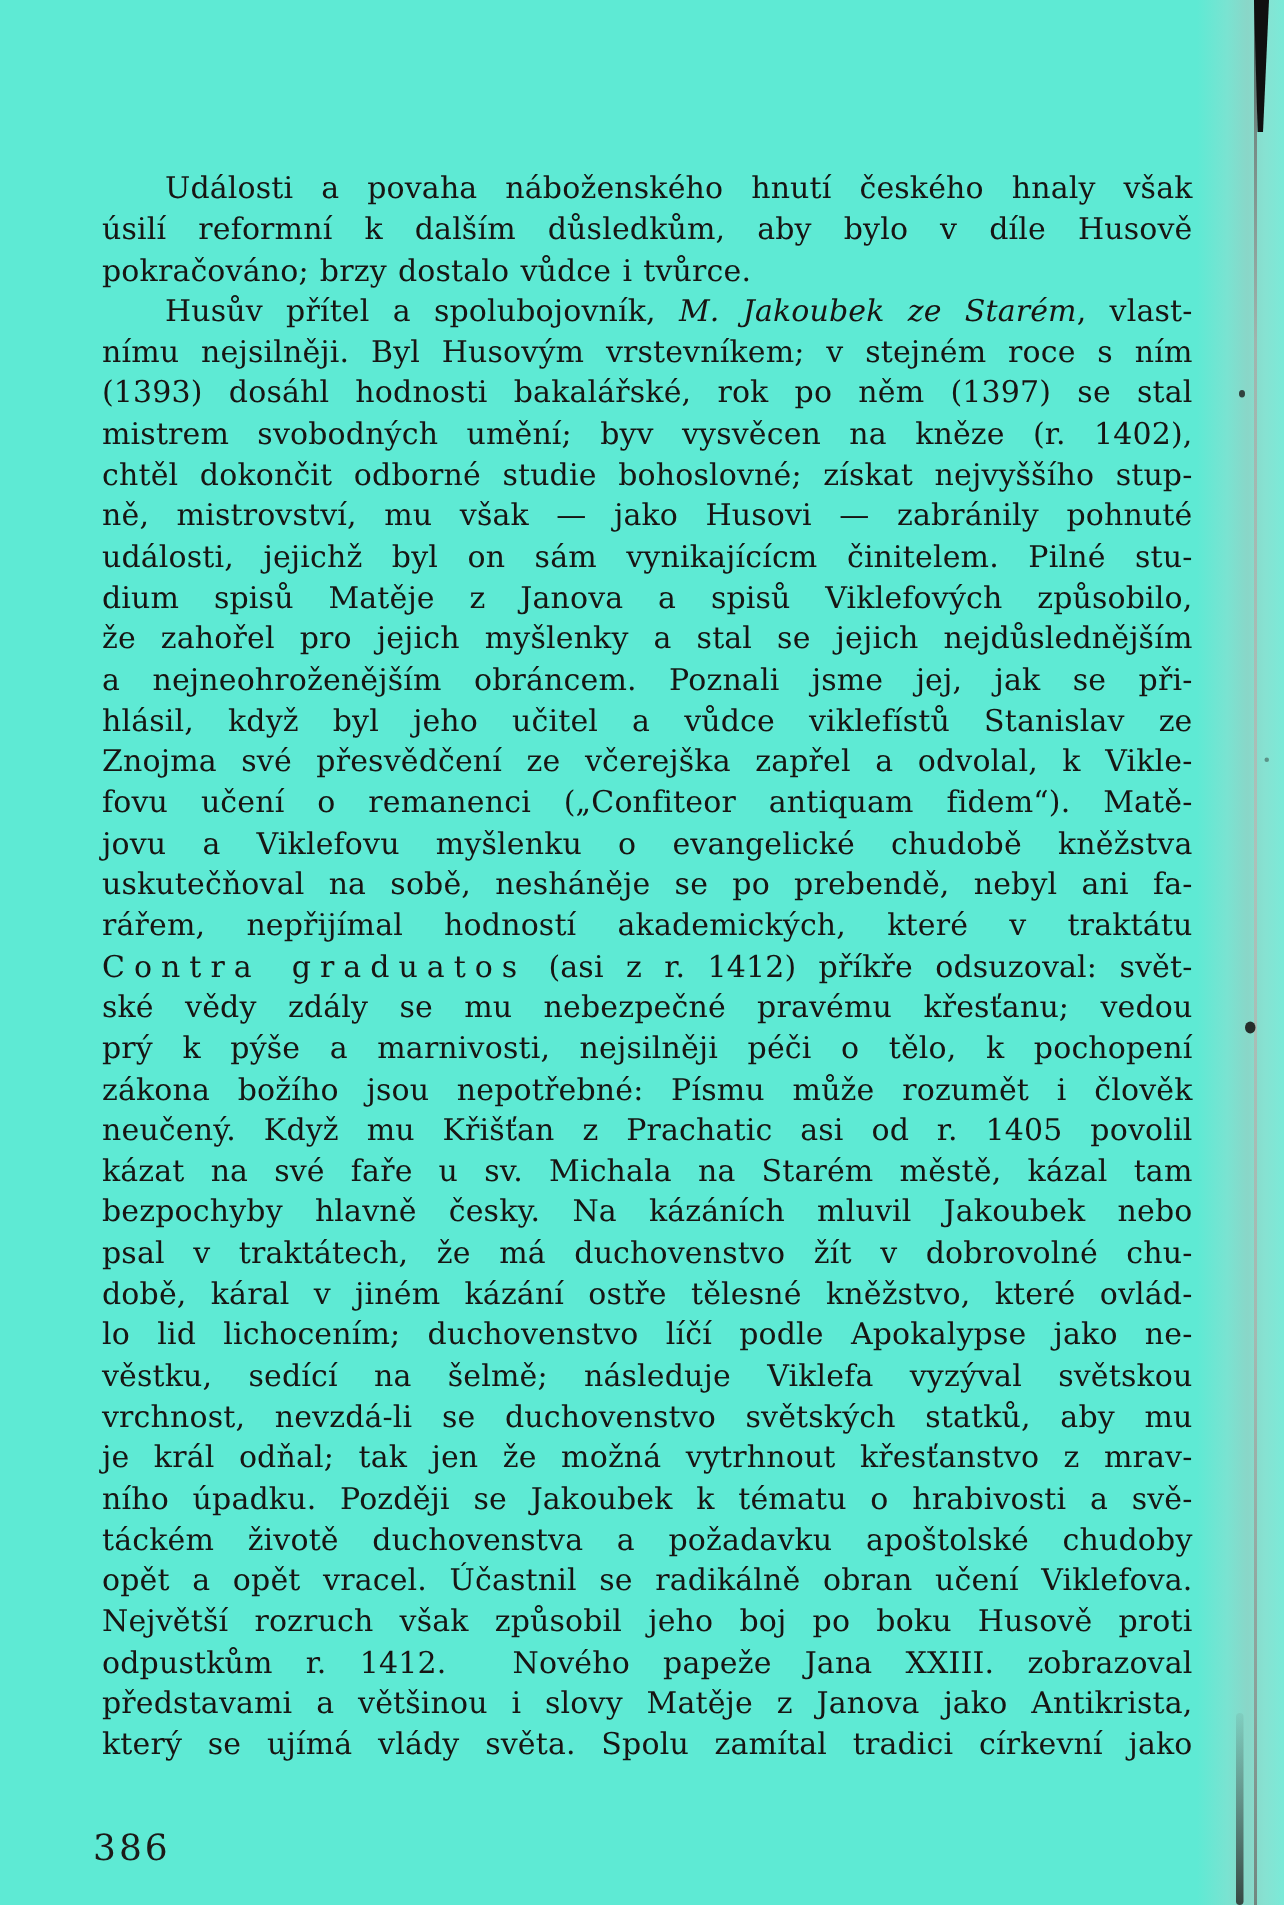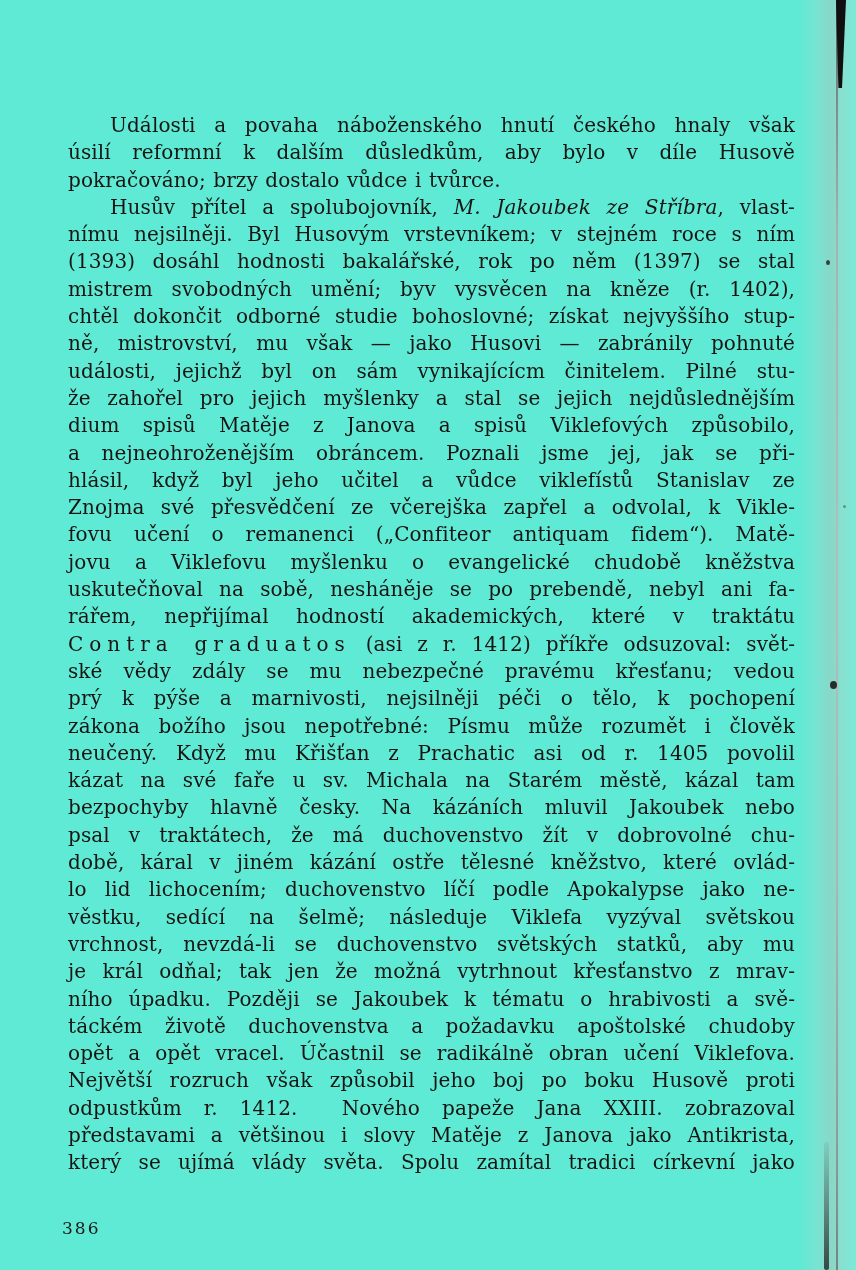--- a/index.html
+++ b/index.html
@@ -27,21 +27,21 @@
     word-spacing: 1px;
   }
   .line.no-just { text-align-last: left; }
   .line.indent { text-indent: 42px; }
   .italic { font-style: italic; }
   .spaced { letter-spacing: 0.30em; }
   .page-number {
     position: absolute;
     left: 62px;
     top: 1218px;
-    font-size: 17px;
+    font-size: 24px;
     letter-spacing: 2px;
     color: #1c1a18;
     text-align: center;
   }
   
   .edge-band {
     position: absolute;
     top: 0; right: 0;
     width: 58px; height: 100%;
     background: linear-gradient(to right,
@@ -83,29 +83,29 @@
   .speck-3 { left: 843px; top: 505px; width: 3px; height: 3px; opacity: 0.4; }
 </style>
 </head>
 <body>
 
 <div class="page">
   <div class="text-block" id="text-block">
       <div class="line indent"><span>Události a povaha náboženského hnutí českého hnaly však</span></div>
       <div class="line"><span>úsilí reformní k dalším důsledkům, aby bylo v díle Husově</span></div>
       <div class="line no-just"><span>pokračováno; brzy dostalo vůdce i tvůrce.</span></div>
-      <div class="line indent"><span>Husův přítel a spolubojovník, </span><span class="italic">M. Jakoubek ze Stříbra</span><span>, vlast-</span></div>
+      <div class="line indent"><span>Husův přítel a spolubojovník, </span><span class="italic">M. Jakoubek ze Starém</span><span>, vlast-</span></div>
       <div class="line"><span>nímu nejsilněji. Byl Husovým vrstevníkem; v stejném roce s ním</span></div>
       <div class="line"><span>(1393) dosáhl hodnosti bakalářské, rok po něm (1397) se stal</span></div>
       <div class="line"><span>mistrem svobodných umění; byv vysvěcen na kněze (r. 1402),</span></div>
       <div class="line"><span>chtěl dokončit odborné studie bohoslovné; získat nejvyššího stup-</span></div>
       <div class="line"><span>ně, mistrovství, mu však — jako Husovi — zabránily pohnuté</span></div>
       <div class="line"><span>události, jejichž byl on sám vynikajícícm činitelem. Pilné stu-</span></div>
+      <div class="line"><span>dium spisů Matěje z Janova a spisů Viklefových způsobilo,</span></div>
       <div class="line"><span>že zahořel pro jejich myšlenky a stal se jejich nejdůslednějším</span></div>
-      <div class="line"><span>dium spisů Matěje z Janova a spisů Viklefových způsobilo,</span></div>
       <div class="line"><span>a nejneohroženějším obráncem. Poznali jsme jej, jak se při-</span></div>
       <div class="line"><span>hlásil, když byl jeho učitel a vůdce viklefístů Stanislav ze</span></div>
       <div class="line"><span>Znojma své přesvědčení ze včerejška zapřel a odvolal, k Vikle-</span></div>
       <div class="line"><span>fovu učení o remanenci („Confiteor antiquam fidem“). Matě-</span></div>
       <div class="line"><span>jovu a Viklefovu myšlenku o evangelické chudobě kněžstva</span></div>
       <div class="line"><span>uskutečňoval na sobě, nesháněje se po prebendě, nebyl ani fa-</span></div>
       <div class="line"><span>rářem, nepřijímal hodností akademických, které v traktátu</span></div>
       <div class="line"><span class="spaced">Contra graduatos</span><span> (asi z r. 1412) příkře odsuzoval: svět-</span></div>
       <div class="line"><span>ské vědy zdály se mu nebezpečné pravému křesťanu; vedou</span></div>
       <div class="line"><span>prý k pýše a marnivosti, nejsilněji péči o tělo, k pochopení</span></div>

